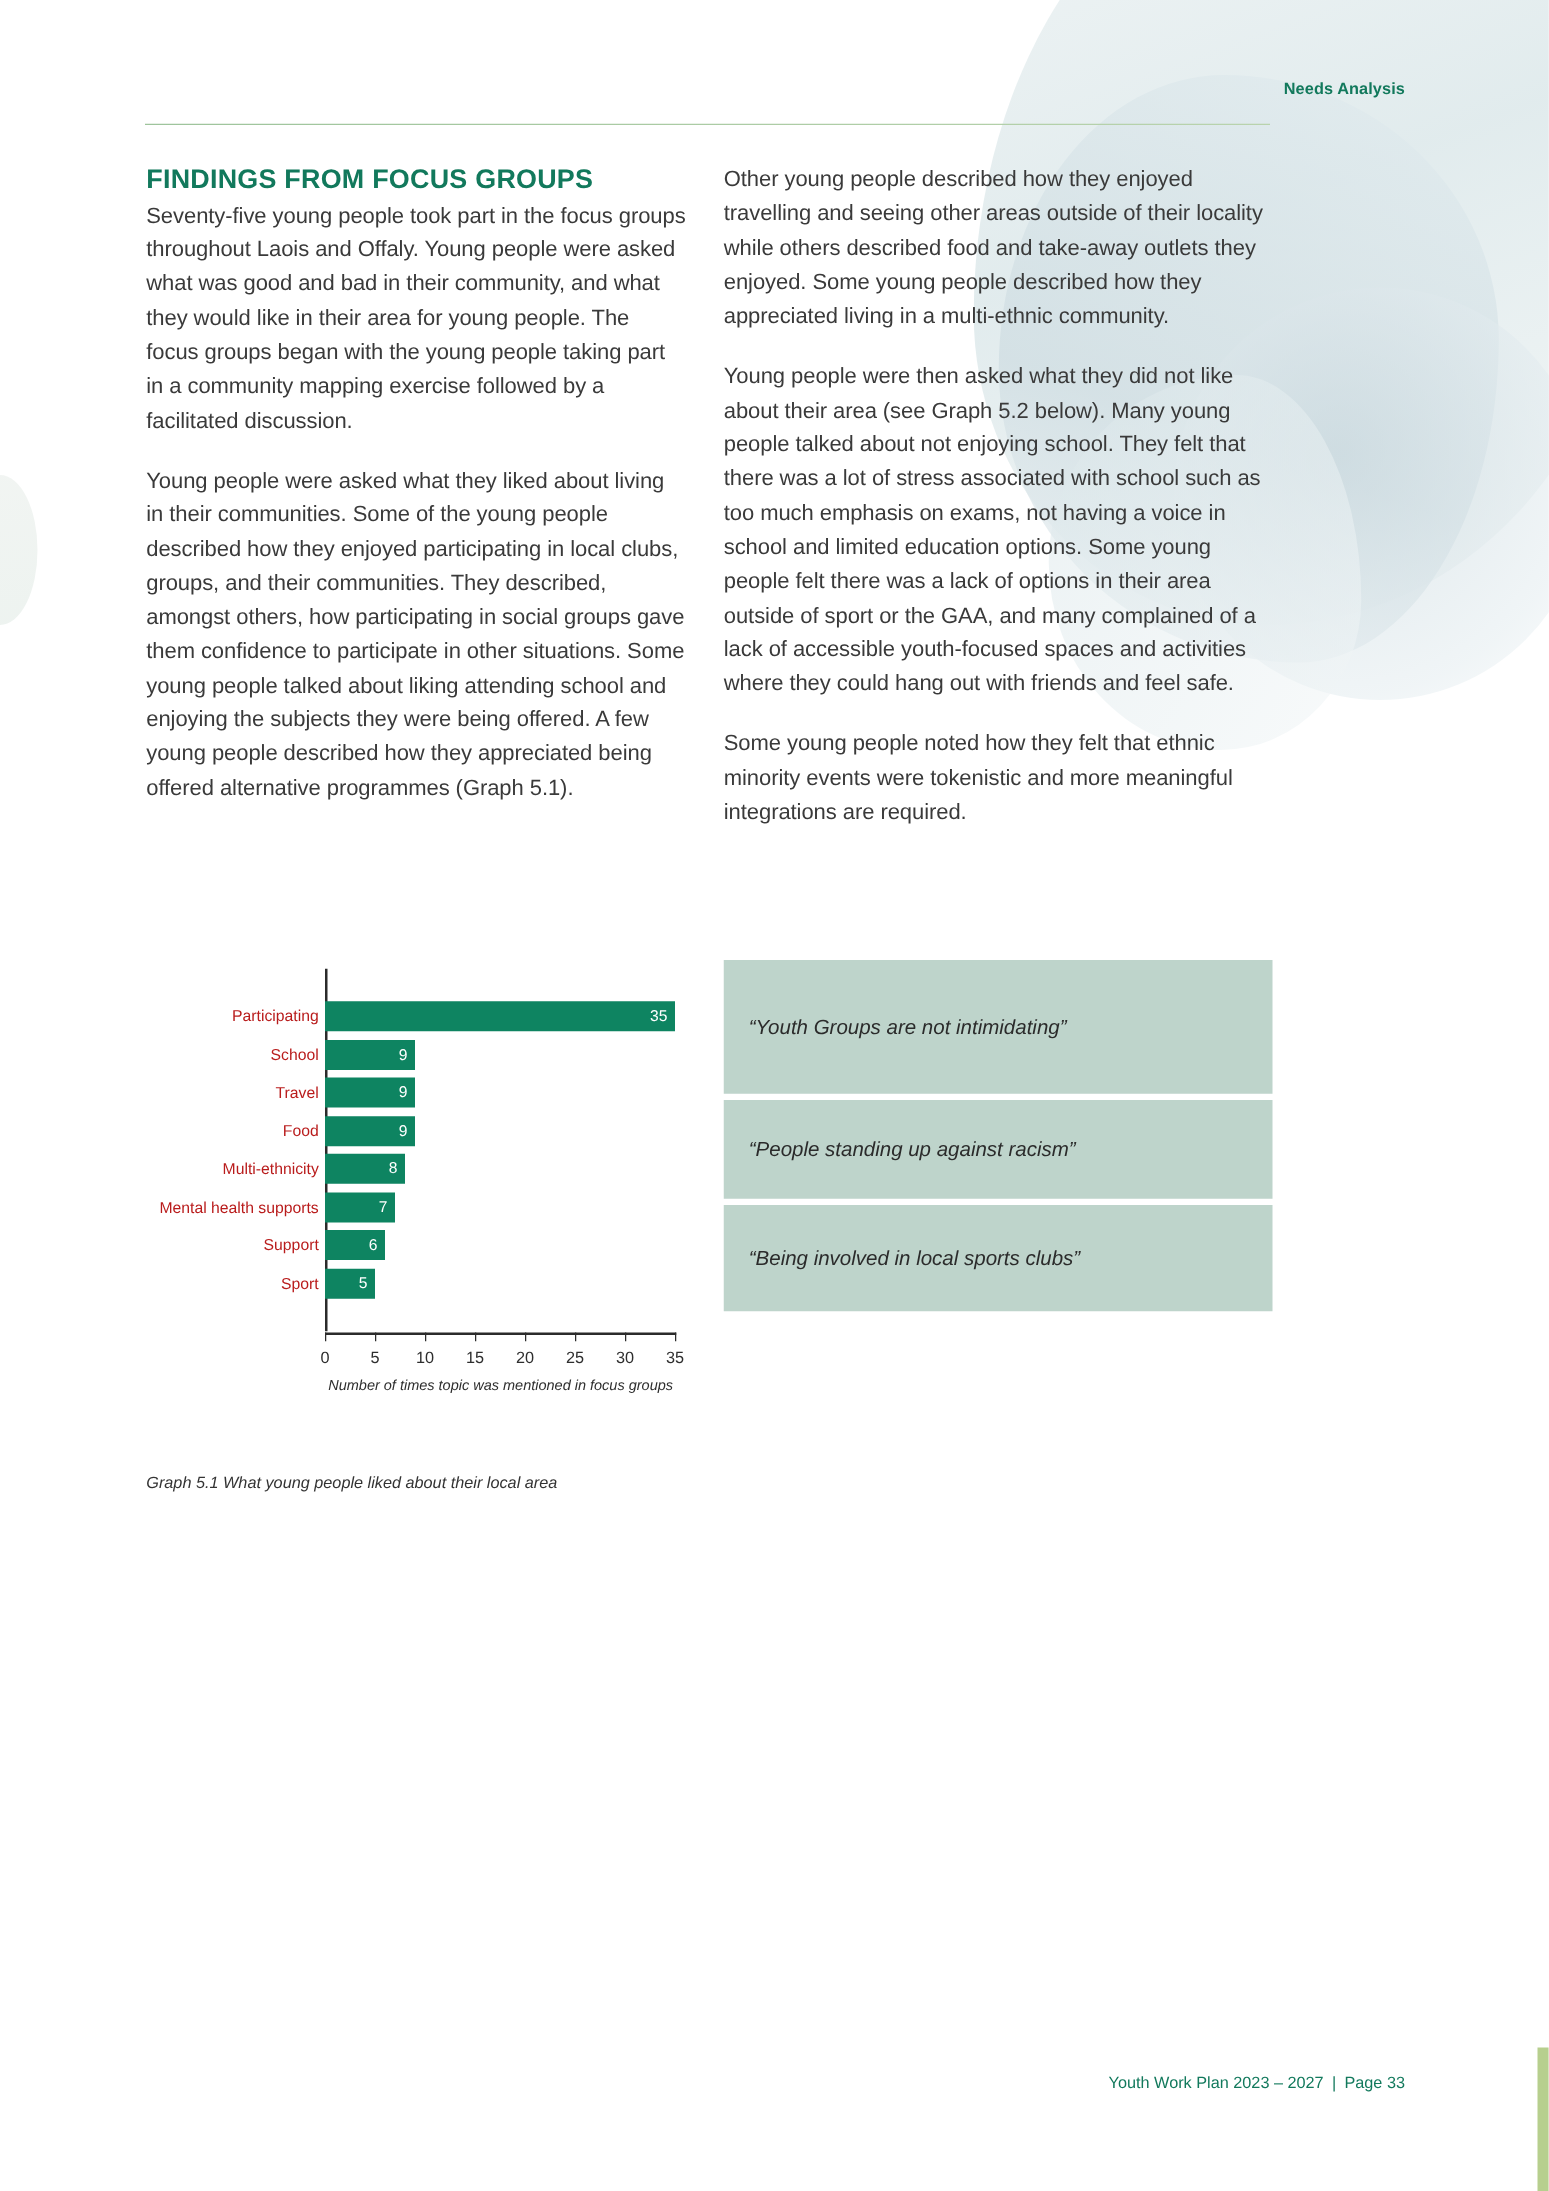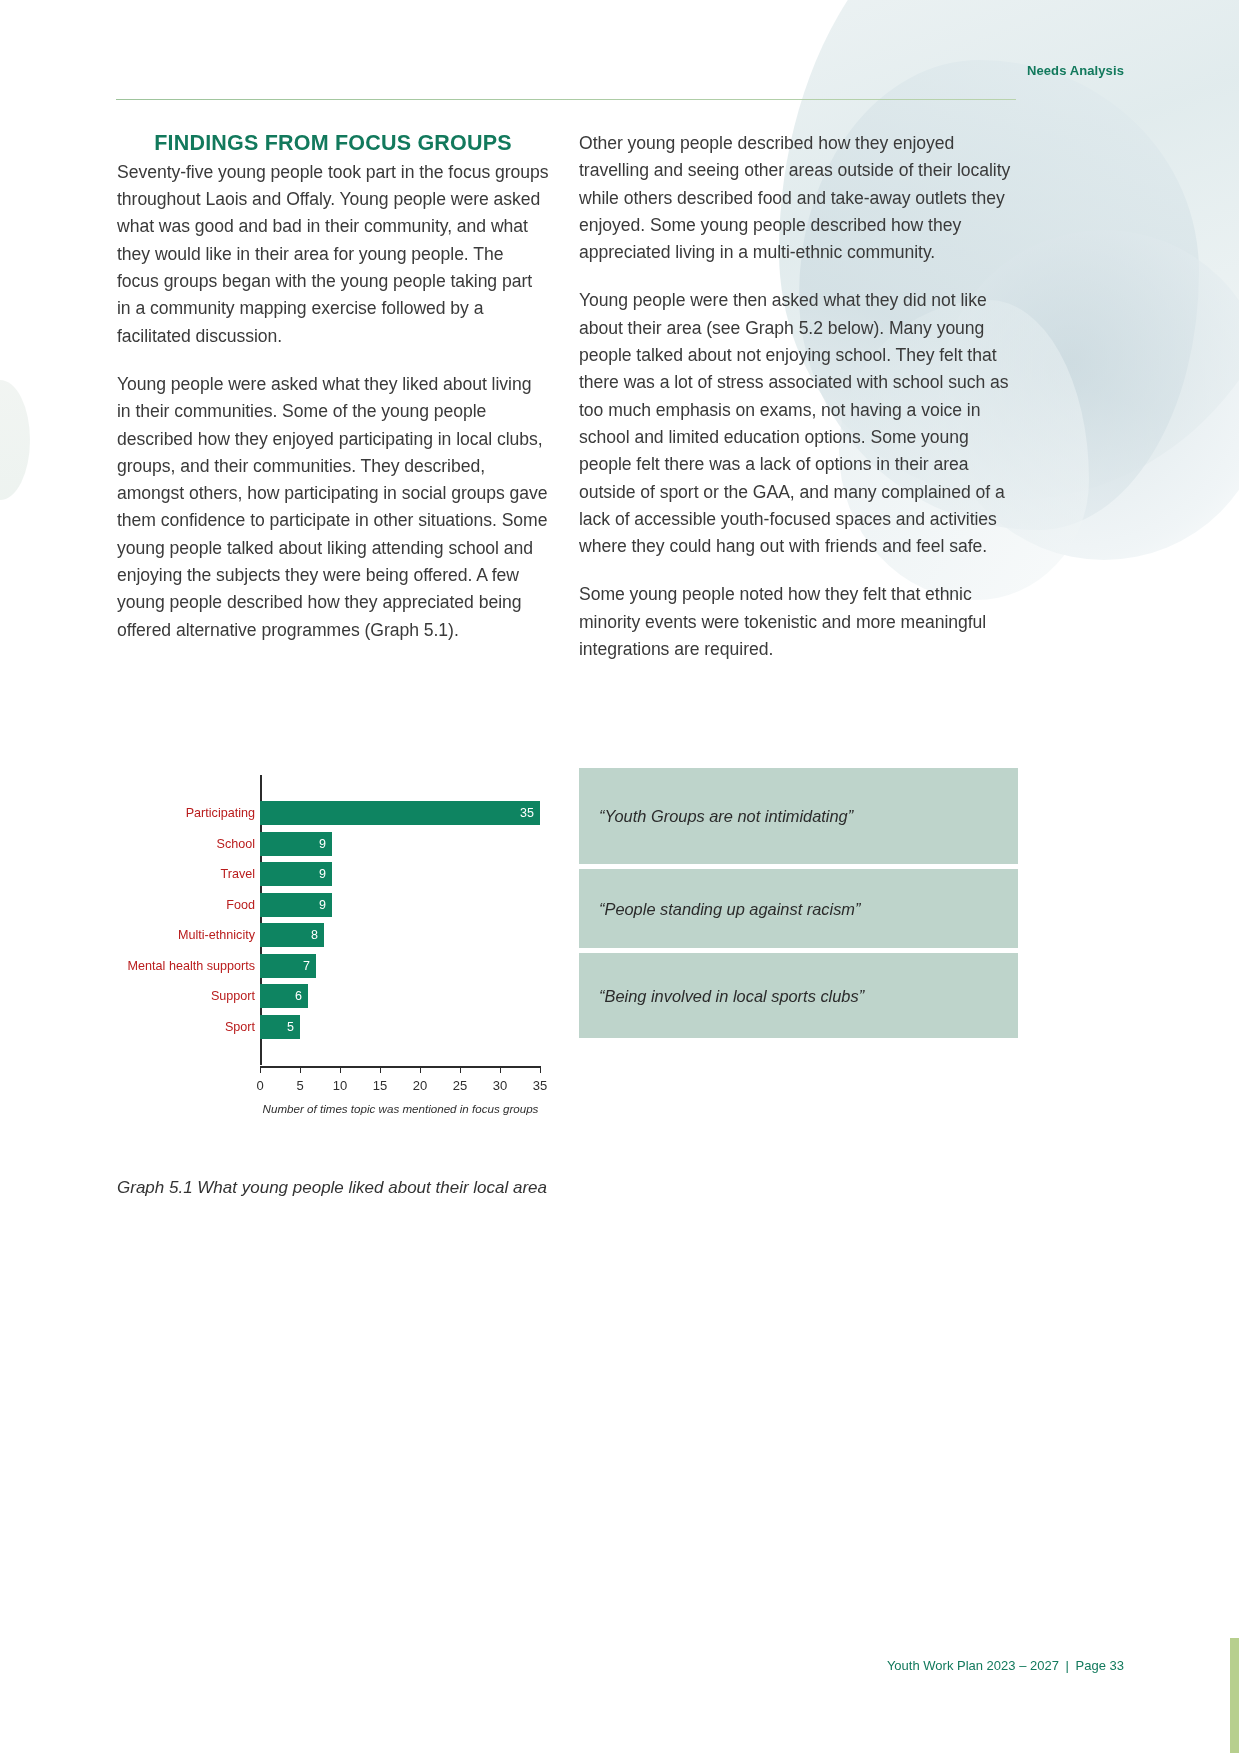--- a/index.html
+++ b/index.html
@@ -37,21 +37,21 @@
   .header-rule { position:absolute; top:99px; left:116px; width:900px; height:1px;
       background:linear-gradient(90deg,#9ec49c,#b9d3ad); }
 
   
   .col { position:absolute; top:130px; width:432px; }
   .col-left { left:117px; }
   .col-right { left:579px; }
 
   h1.section-title {
     margin:0 0 2px 0; font-size:21.5px; font-weight:bold; color:#12795c;
-    letter-spacing:.2px; line-height:1.25;text-align:center;
+    letter-spacing:.2px; line-height:1.25;
   }
   p.body {
     margin:0 0 21px 0;
     font-size:17.6px;
     line-height:27.3px;
     color:#3a3a3a;
     letter-spacing:-0.05px;
   }
   p.body:last-child { margin-bottom:0; }
 
@@ -67,21 +67,21 @@
   .cat-label { position:absolute; right:285px; top:50%; transform:translateY(-50%);
      font-size:12.6px; color:#b91c1c; white-space:nowrap; text-align:right; }
 
   .xaxis { position:absolute; left:143px; top:296px; width:281px; height:1.6px; background:#2b2b2b; }
   .tick { position:absolute; top:296px; width:1.4px; height:7px; background:#2b2b2b; }
   .tick-label { position:absolute; top:308px; font-size:13px; color:#2e2e2e; transform:translateX(-50%); }
   .xtitle { position:absolute; top:332px; left:143px; width:281px; text-align:center;
      font-size:11.6px; font-style:italic; color:#2e2e2e; white-space:nowrap; }
 
   .graph-caption { position:absolute; left:117px; top:1178px;
-     font-size:17px; font-style:italic; color:#333; }
+     font-size:13px; font-style:italic; color:#333; }
 
   
   .quotes { position:absolute; left:579px; top:768px; width:439px; }
   .quote-box { background:#bed4cb; margin-bottom:5px; display:flex; align-items:center;
      padding:0 20px; }
   .quote-box .qtext { font-size:16.4px; font-style:italic; color:#2b2b2b; line-height:26px; }
 
   
   .footer { position:absolute; right:115px; bottom:80px;
      font-size:13px; color:#12795c; white-space:nowrap; }
@@ -186,21 +186,21 @@
         <div class="tick-label" style="left: 383px;">30</div>
         <div class="tick" style="left: 423px;"></div>
         <div class="tick-label" style="left: 423px;">35</div>
       </div>
     <div class="xtitle">Number of times topic was mentioned in focus groups</div>
   </div>
 
   <div class="graph-caption">Graph 5.1 What young people liked about their local area</div>
 
   <div class="quotes" id="quotes">
-      <div class="quote-box" style="height: 96px; background: rgb(190, 212, 203);">
+      <div class="quote-box" style="height: 107px; background: rgb(190, 212, 203);">
         <div class="qtext">“Youth Groups are not intimidating”</div>
       </div>
       <div class="quote-box" style="height: 79px; background: rgb(190, 212, 203);">
         <div class="qtext">“People standing up against racism”</div>
       </div>
       <div class="quote-box" style="height: 85px; background: rgb(190, 212, 203);">
         <div class="qtext">“Being involved in local sports clubs”</div>
       </div>
     </div>
 

